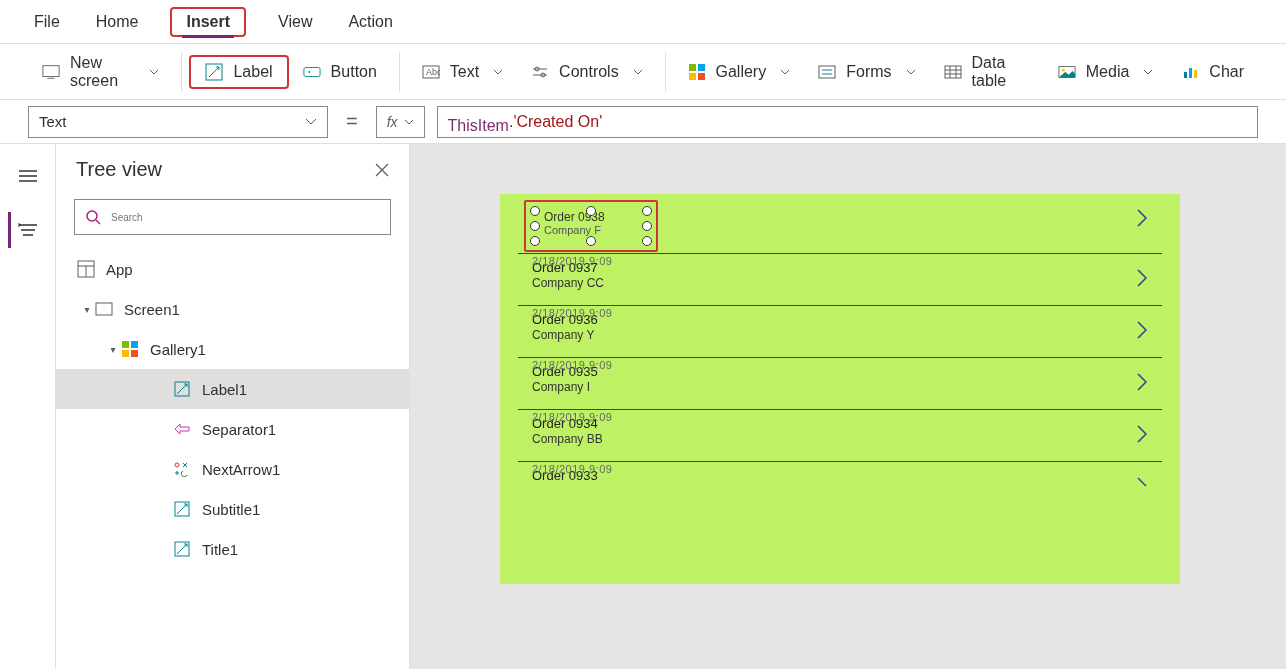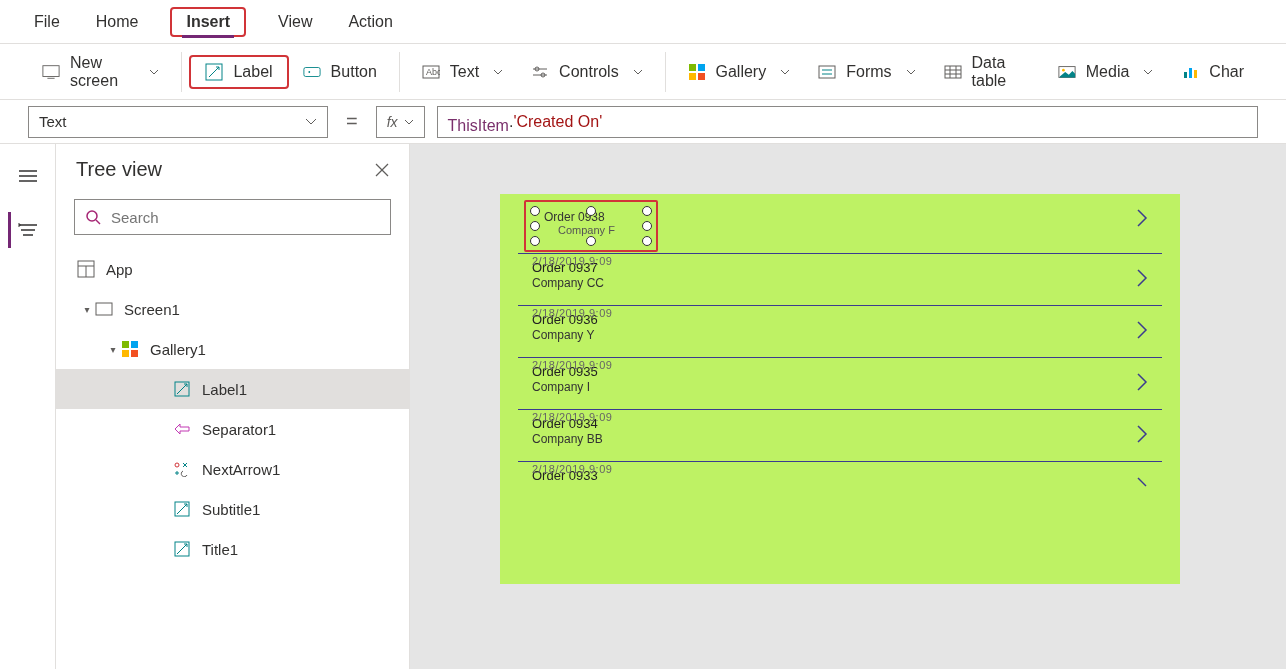--- a/index.html
+++ b/index.html
@@ -35,21 +35,21 @@
   .leftrail { width: 56px; border-right: 1px solid #e1dfdd; display: flex; flex-direction: column; align-items: center; padding-top: 14px; gap: 18px; }
   .leftrail .railbtn { width: 36px; height: 36px; display: flex; align-items: center; justify-content: center; cursor: pointer; }
   .leftrail .railbtn.active { border-left: 3px solid #742774; margin-left: -3px; }
 
   
   .treepanel { width: 354px; border-right: 1px solid #e1dfdd; display: flex; flex-direction: column; }
   .treeheader { display: flex; align-items: center; justify-content: space-between; padding: 14px 20px 10px 20px; }
   .treeheader h2 { font-size: 20px; font-weight: 400; }
   .closebtn { cursor: pointer; font-size: 18px; color: #605e5c; }
   .searchbox { margin: 8px 18px 14px 18px; height: 36px; border: 1px solid #8a8886; display: flex; align-items: center; padding: 0 10px; gap: 10px; color: #605e5c; }
-  .searchbox input { border: none; outline: none; font-size: 15px; flex: 1; color: #6d28d9; }
+  .searchbox input { border: none; outline: none; font-size: 10px; flex: 1; color: #6d28d9; }
 
   .tree { font-size: 15px; }
   .tree-row { display: flex; align-items: center; height: 40px; cursor: pointer; }
   .tree-row.selected { background: #e1dfdd; }
   .tree-row .caret { width: 14px; display: inline-flex; justify-content: center; color: #605e5c; font-size: 10px;}
   .tree-row .ticon { width: 20px; height: 20px; display: inline-flex; align-items: center; justify-content: center; margin-right: 10px; }
   .ind0 { padding-left: 20px; }
   .ind1 { padding-left: 24px; }
   .ind2 { padding-left: 50px; }
   .ind3 { padding-left: 116px; }
@@ -64,21 +64,21 @@
   .gallery-item .overlaid { position:absolute; left:14px; top:1px; font-size:11px; color:#666; letter-spacing:0.5px; }
   .gallery-item .arrow { position: absolute; right: 14px; top: 14px; color: #3b3b8f; }
 
   .sel-label { position: absolute; left: 12px; top: 12px; width: 122px; height: 40px; }
   .sel-box { position:absolute; border:2px solid #d13438; border-radius:2px; left:-6px; top:-6px; right:-6px; bottom:-6px; pointer-events:none; }
   .handle { position:absolute; width:10px; height:10px; border:1px solid #333; border-radius:50%; background:#fff; }
   .h-tl{left:0;top:0;} .h-tm{left:50%;top:0;transform:translateX(-50%);} .h-tr{right:0;top:0;}
   .h-ml{left:0;top:50%;transform:translateY(-50%);} .h-mr{right:0;top:50%;transform:translateY(-50%);}
   .h-bl{left:0;bottom:0;} .h-bm{left:50%;bottom:0;transform:translateX(-50%);} .h-br{right:0;bottom:0;}
   .sel-label .inner-text{position:absolute; left:14px; top:4px; font-size:12px; color:#333;}
-  .sel-label .inner-text2{position:absolute; left:28px; top:18px; font-size:11px; color:#555;}
+  .sel-label .inner-text2{position:absolute; left:14px; top:18px; font-size:11px; color:#555;}
 
   svg { display:block; }
 </style>
 </head>
 <body>
 
 <div class="menubar">
   <span class="menu-item">File</span>
   <span class="menu-item">Home</span>
   <span class="menu-highlight">

